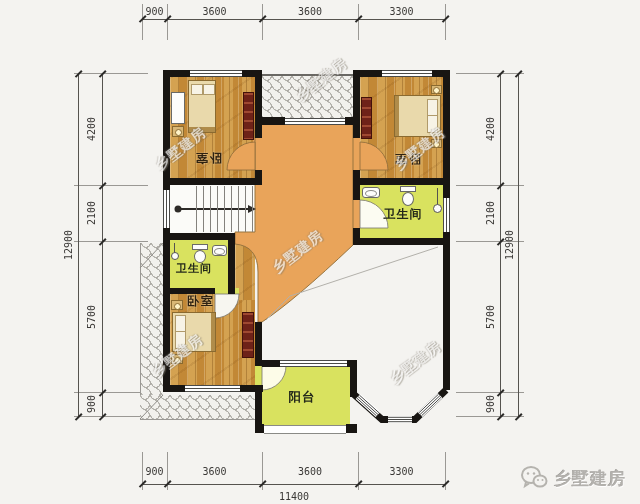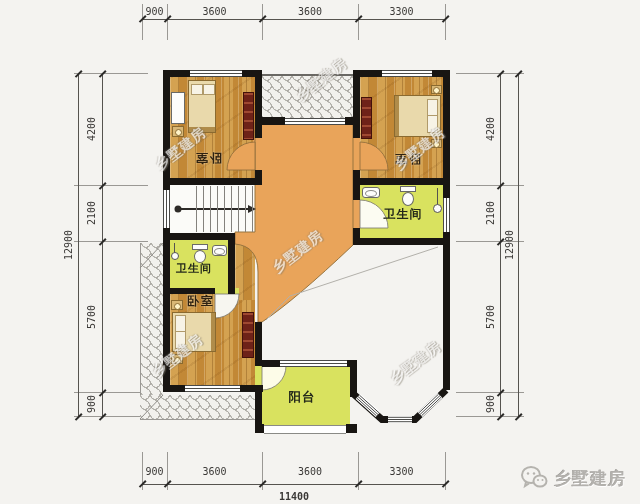--- a/index.html
+++ b/index.html
@@ -81,21 +81,21 @@
   <div class="abs diml" style="left:142px;top:483.5px;width:303px;height:1px;"></div>
   <div class="abs tick" style="left:137.5px;top:483px;"></div>
   <div class="abs tick" style="left:162.5px;top:483px;"></div>
   <div class="abs tick" style="left:257.5px;top:483px;"></div>
   <div class="abs tick" style="left:353.5px;top:483px;"></div>
   <div class="abs tick" style="left:440.5px;top:483px;"></div>
   <span class="abs dimtxt" style="left:154.5px;top:471px;">900</span>
   <span class="abs dimtxt" style="left:214.5px;top:471px;">3600</span>
   <span class="abs dimtxt" style="left:310px;top:471px;">3600</span>
   <span class="abs dimtxt" style="left:401.5px;top:471px;">3300</span>
-  <span class="abs dimtxt" style="left:294px;top:496px;font-weight:bold;">11400</span>
+  <span class="abs dimtxt" style="left:294px;top:496px;">11400</span>
 
   <div class="abs extl" style="left:74px;top:73px;width:74px;height:1px;"></div>
   <div class="abs extl" style="left:74px;top:185px;width:74px;height:1px;"></div>
   <div class="abs extl" style="left:74px;top:241px;width:74px;height:1px;"></div>
   <div class="abs extl" style="left:74px;top:392px;width:74px;height:1px;"></div>
   <div class="abs extl" style="left:74px;top:416px;width:74px;height:1px;"></div>
   <div class="abs diml" style="left:101.5px;top:73px;width:1px;height:343px;"></div>
   <div class="abs diml" style="left:77.5px;top:73px;width:1px;height:343px;"></div>
   <div class="abs tick" style="left:97.5px;top:72.5px;"></div>
   <div class="abs tick" style="left:97.5px;top:184.5px;"></div>

